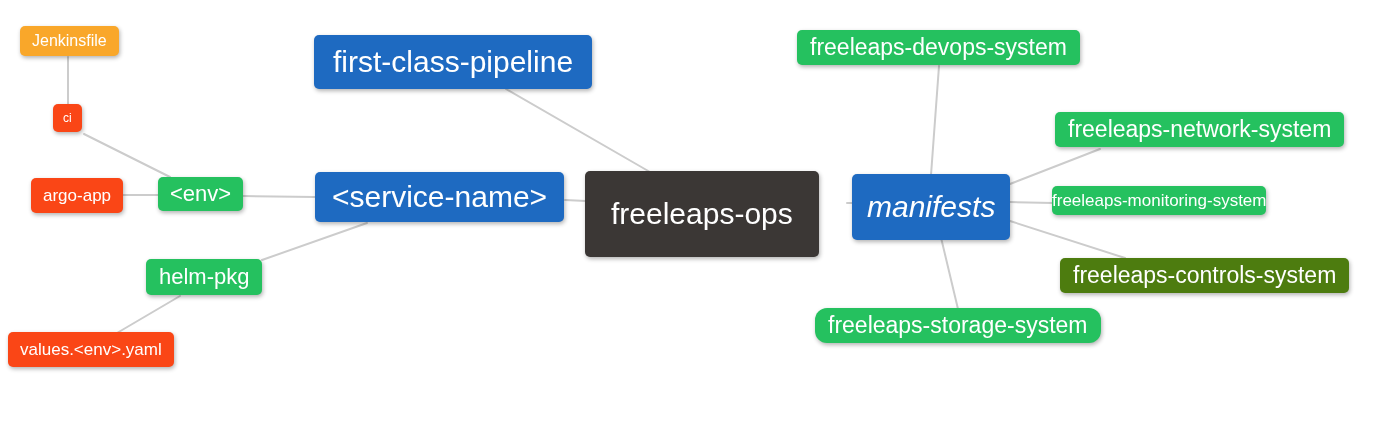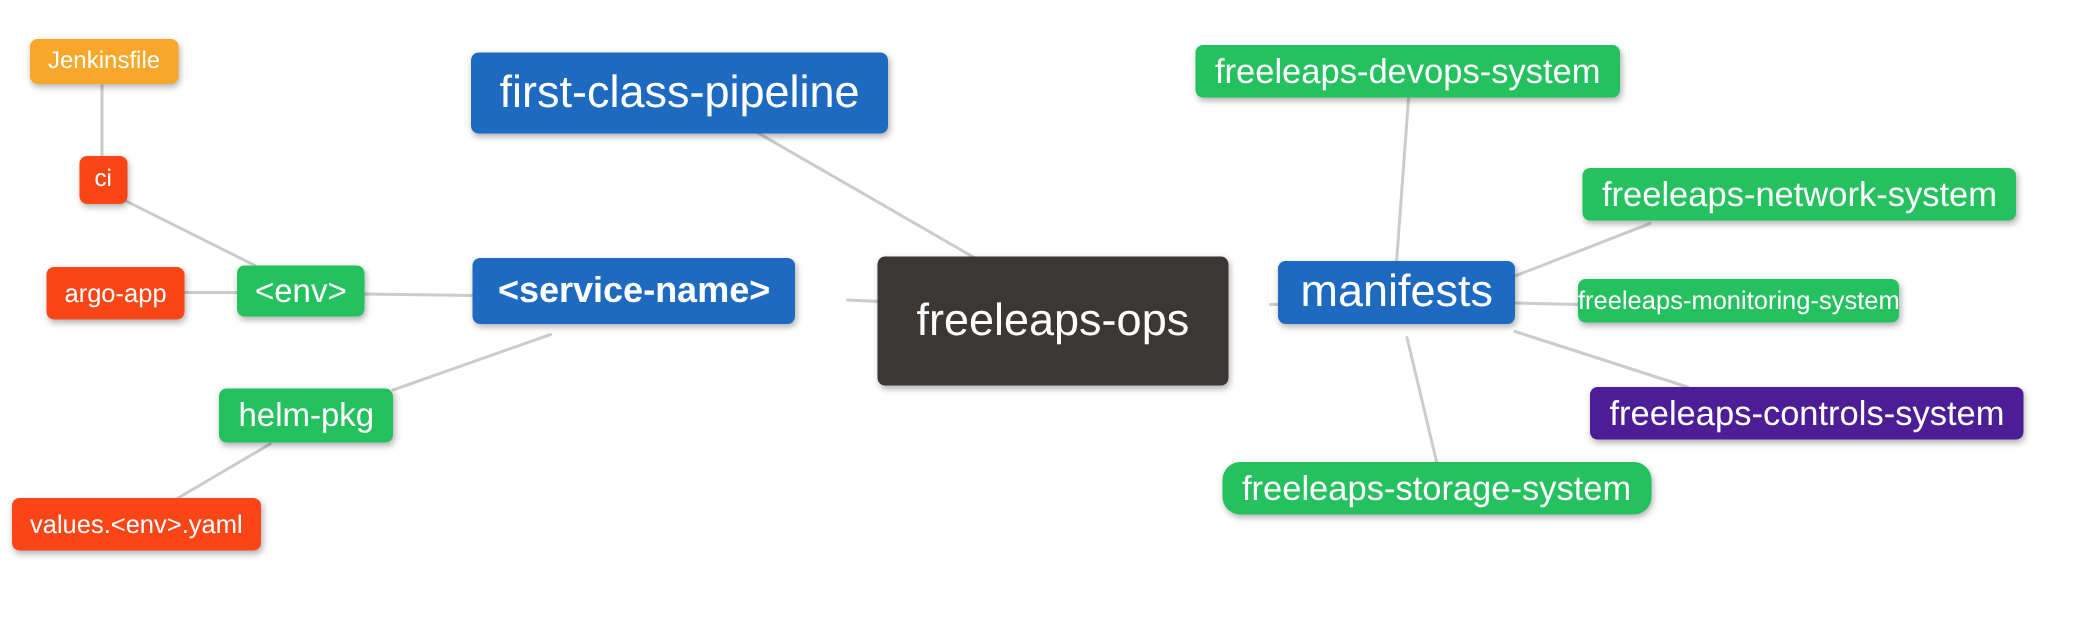--- a/index.html
+++ b/index.html
@@ -31,29 +31,29 @@
     color: #ffffff;
     border-radius: 5px;
     line-height: 1;
     white-space: nowrap;
     box-shadow: 1px 2px 4px rgba(0,0,0,0.3);
     cursor: pointer;
     user-select: none;
   }
   
   .n-jenkinsfile { left: 20px;   top: 26px;  font-size: 16px; padding: 7px 12px; }
-  .n-ci          { left: 53px;   top: 104px; font-size: 16px; padding: 8px 10px; text-align: center; }
+  .n-ci          { left: 53px;   top: 104px; font-size: 12px; padding: 8px 10px; text-align: center; }
   .n-argo        { left: 31px;   top: 178px; font-size: 17px; padding: 9px 12px; }
   .n-env         { left: 158px;  top: 177px; font-size: 22px; padding: 6px 12px; }
   .n-helm        { left: 146px;  top: 259px; font-size: 22px; padding: 7px 13px; }
   .n-values      { left: 8px;    top: 332px; font-size: 17px; padding: 9px 12px; }
   .n-pipeline    { left: 314px;  top: 35px;  font-size: 30px; padding: 12px 19px; }
-  .n-service     { left: 315px;  top: 172px; font-size: 24px; padding: 10px 17px; font-weight: bold; }
+  .n-service     { left: 315px;  top: 172px; font-size: 30px; padding: 10px 17px; }
   .n-ops         { left: 585px;  top: 171px; font-size: 30px; padding: 28px 26px; }
-  .n-manifests   { left: 852px;  top: 174px; font-size: 30px; padding: 6px 15px; }
+  .n-manifests   { left: 852px;  top: 174px; font-size: 30px; padding: 18px 15px; font-style: italic; }
   .n-devops      { left: 797px;  top: 30px;  font-size: 23px; padding: 6px 13px; }
   .n-network     { left: 1055px; top: 112px; font-size: 23px; padding: 6px 13px; }
   .n-monitoring  { left: 1052px; top: 186px; font-size: 17px; padding: 6px 0; }
   .n-controls    { left: 1060px; top: 258px; font-size: 23px; padding: 6px 13px; }
   .n-storage     { left: 815px;  top: 308px; font-size: 23px; padding: 6px 13px; border-radius: 12px; }
 </style>
 </head>
 <body>
 
 <div class="canvas">
@@ -94,17 +94,17 @@
   <div class="node n-ops" style="background: rgb(59, 55, 53);">freeleaps-ops</div>
 
   <div class="node n-manifests" style="background: rgb(30, 106, 193);">manifests</div>
 
   <div class="node n-devops" style="background: rgb(37, 193, 95); text-align: right;">freeleaps-devops-system</div>
 
   <div class="node n-network" style="background: rgb(37, 193, 95);">freeleaps-network-system</div>
 
   <div class="node n-monitoring" style="background: rgb(37, 193, 95);">freeleaps-monitoring-system</div>
 
-  <div class="node n-controls" style="background: #4c1d95;">freeleaps-controls-system</div>
+  <div class="node n-controls" style="background: #4d7c0f;">freeleaps-controls-system</div>
 
   <div class="node n-storage" style="background: rgb(37, 193, 95);">freeleaps-storage-system</div>
 
 </div>
 
 </body></html>

